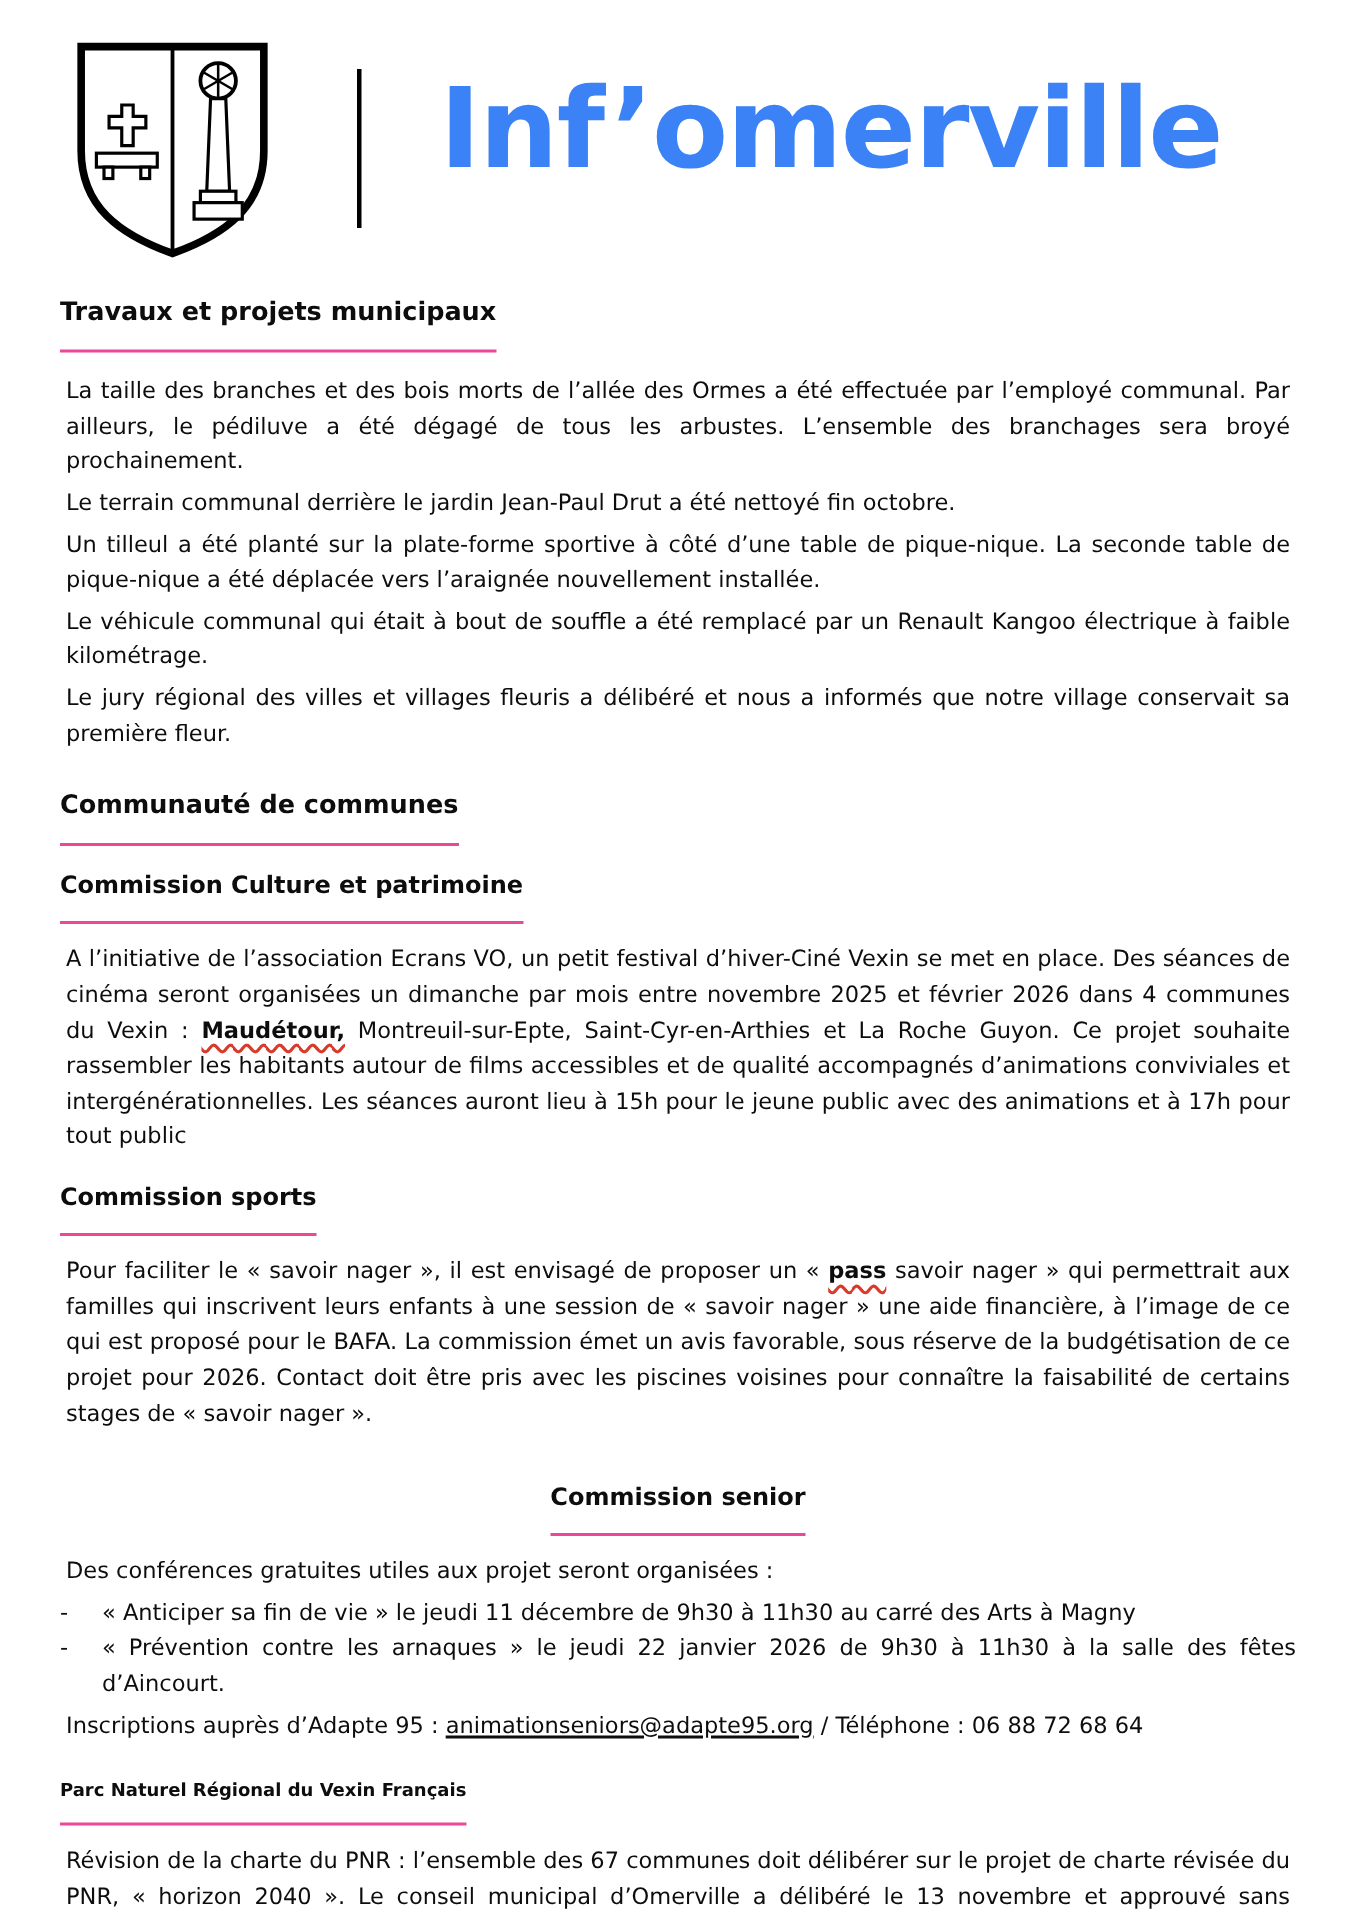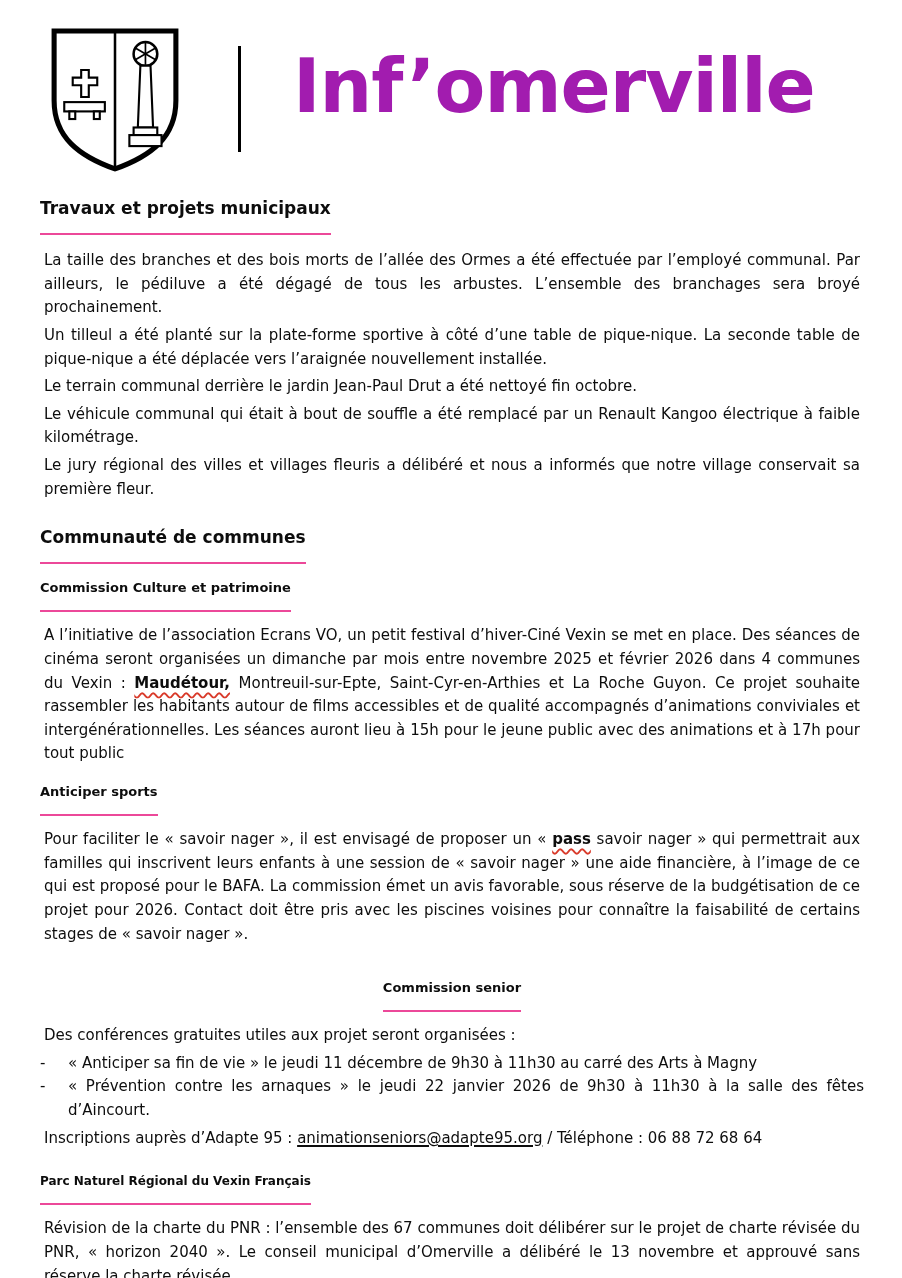--- a/index.html
+++ b/index.html
@@ -15,31 +15,31 @@
 
   
   .header-row { display: flex; align-items: flex-start; }
   .coat-of-arms { flex: 0 0 auto; }
   .header-divider {
     width: 3px; height: 106px; background: #000;
     margin: 20px 0 0 48px; flex: 0 0 auto;
   }
   .newsletter-title {
     font-size: 74px; line-height: 1.05; font-weight: bold;
-    color: #a21caf; margin: 22px 0 0 52px; white-space: nowrap;
+    color: #3b82f6; margin: 22px 0 0 52px; white-space: nowrap;
     letter-spacing: -1px;
   }
   .newsletter-subtitle {
     text-align: right; font-style: italic; font-weight: bold;
     font-size: 17px; color: #3f3f3f; margin-top: 14px;
   }
 
   
   .section-heading { font-size: 17px; font-weight: bold; margin: 24px 0 14px; }
-  .sub-heading     { font-size: 13px; font-weight: bold; }
+  .sub-heading     { font-size: 16px; font-weight: bold; }
   .u {
     display: inline-block;
     border-bottom: 2px solid #ec4899;
     padding-bottom: 15px;
   }
   .mt-communaute { margin: 26px 0 0; }
   .mt-culture    { margin: 16px 0 12px; }
   .mt-sports     { margin: 18px 0 12px; }
   .mt-senior     { margin: 34px 0 12px; text-align: center; }
   .mt-parc       { margin: 24px 0 12px; font-size: 12px; }
@@ -100,32 +100,32 @@
 
     <div class="header-divider"></div>
 
     <div class="newsletter-title">Inf’omerville</div>
   </div>
 
 
   <h2 class="section-heading"><span class="u">Travaux et projets municipaux</span></h2>
 
   <p class="para">La taille des branches et des bois morts de l’allée des Ormes a été effectuée par l’employé communal. Par ailleurs, le pédiluve a été dégagé de tous les arbustes. L’ensemble des branchages sera broyé prochainement.</p>
+  <p class="para">Le terrain communal derrière le jardin Jean-Paul Drut a été nettoyé fin octobre.</p>
   <p class="para">Un tilleul a été planté sur la plate-forme sportive à côté d’une table de pique-nique. La seconde table de pique-nique a été déplacée vers l’araignée nouvellement installée.</p>
-  <p class="para">Le terrain communal derrière le jardin Jean-Paul Drut a été nettoyé fin octobre.</p>
   <p class="para">Le véhicule communal qui était à bout de souffle a été remplacé par un Renault Kangoo électrique à faible kilométrage.</p>
   <p class="para">Le jury régional des villes et villages fleuris a délibéré et nous a informés que notre village conservait sa première fleur.</p>
 
   <h2 class="section-heading mt-communaute"><span class="u">Communauté de communes</span></h2>
 
   <h3 class="sub-heading mt-culture"><span class="u">Commission Culture et patrimoine</span></h3>
 
   <p class="para"><span>A l’initiative de l’association Ecrans VO, un petit festival d’hiver-Ciné Vexin se met en place. Des séances de cinéma seront organisées un dimanche par mois entre novembre 2025 et février 2026 dans 4 communes du Vexin : </span><span class="misspelled">Maudétour,</span><span> Montreuil-sur-Epte, Saint-Cyr-en-Arthies et La Roche Guyon. Ce projet souhaite rassembler les habitants autour de films accessibles et de qualité accompagnés d’animations conviviales et intergénérationnelles. Les séances auront lieu à 15h pour le jeune public avec des animations et à 17h pour tout public</span></p>
 
-  <h3 class="sub-heading mt-sports"><span class="u">Anticiper sports</span></h3>
+  <h3 class="sub-heading mt-sports"><span class="u">Commission sports</span></h3>
 
   <p class="para"><span>Pour faciliter le « savoir nager », il est envisagé de proposer un « </span><span class="misspelled">pass</span><span> savoir nager » qui permettrait aux familles qui inscrivent leurs enfants à une session de « savoir nager » une aide financière, à l’image de ce qui est proposé pour le BAFA. La commission émet un avis favorable, sous réserve de la budgétisation de ce projet pour 2026. Contact doit être pris avec les piscines voisines pour connaître la faisabilité de certains stages de « savoir nager ».</span></p>
 
   <h3 class="sub-heading mt-senior"><span class="u">Commission senior</span></h3>
 
   <p class="para no-justify">Des conférences gratuites utiles aux projet seront organisées :</p>
 
   <div class="bullet-row">
     <span class="bullet-marker">-</span>
     <span class="bullet-text">« Anticiper sa fin de vie » le jeudi 11 décembre de 9h30 à 11h30 au carré des Arts à Magny</span>

